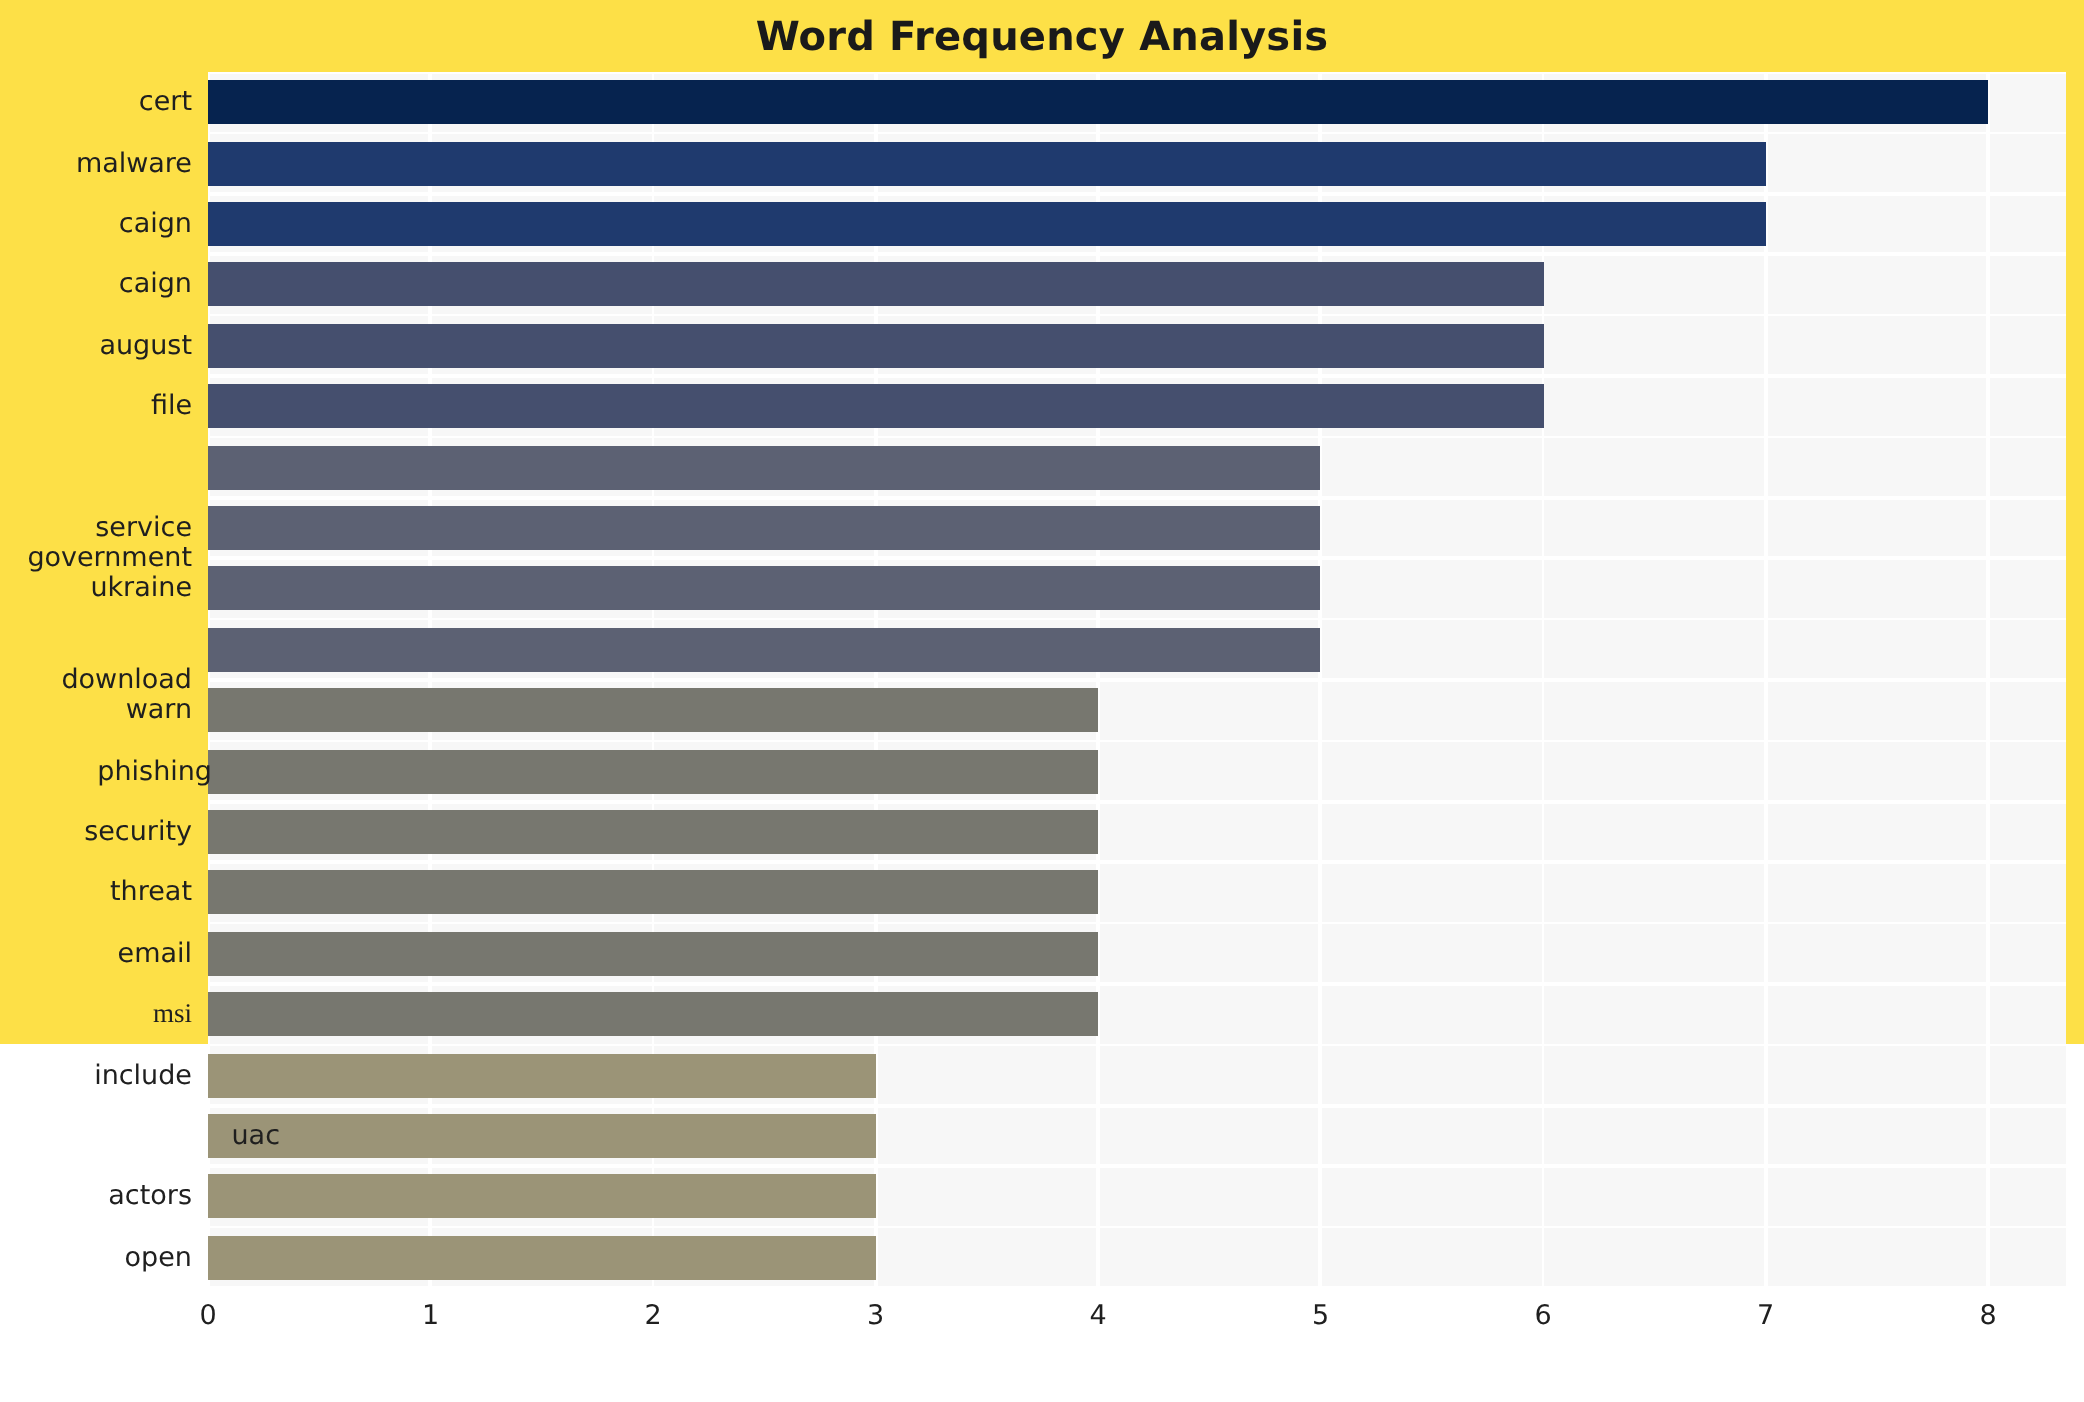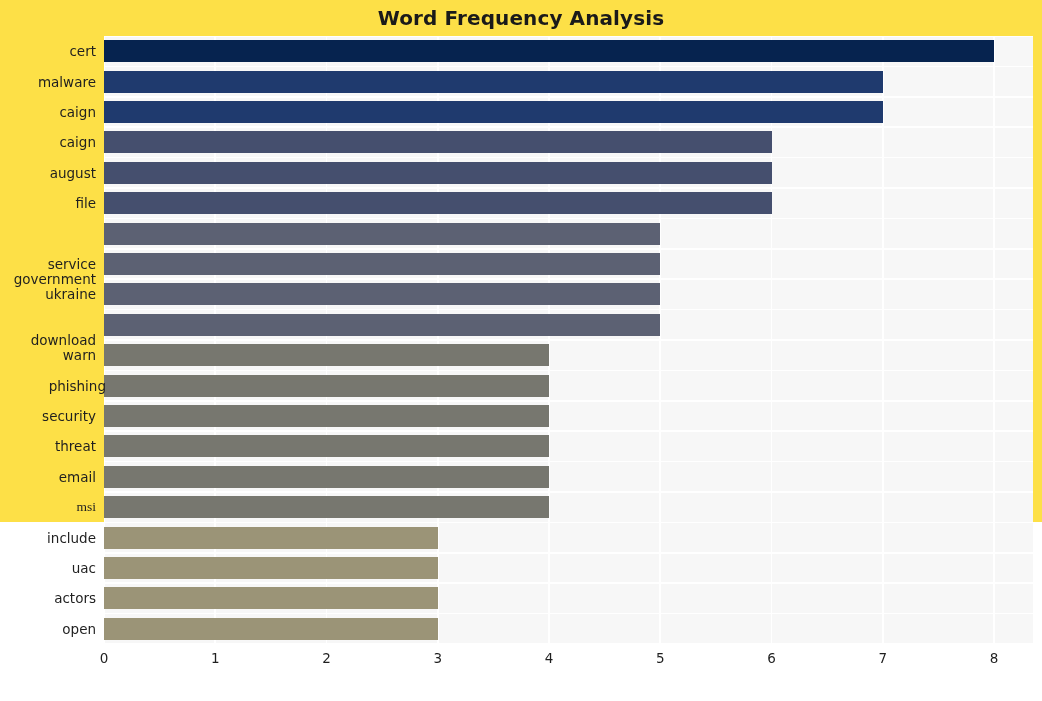--- a/index.html
+++ b/index.html
@@ -170,21 +170,21 @@
       <div class="ytick-inner" style="top: 256px;">service</div>
       <div class="ytick-inner" style="top: 286.4px;">ukraine</div>
       <div class="ytick-inner" style="top: 332px;">download</div>
       <div class="ytick-inner" style="top: 347.2px;">warn</div>
       <div class="ytick-inner" style="top: 377.6px; padding-left: 10px;">phishing</div>
       <div class="ytick-inner" style="top: 408px;">security</div>
       <div class="ytick-inner" style="top: 438.4px;">threat</div>
       <div class="ytick-inner" style="top: 468.8px;">email</div>
       <div class="ytick-inner" style="top: 499.2px; font-family: Liberation Serif, serif;">msi</div>
       <div class="ytick-inner" style="top: 529.6px;">include</div>
-      <div class="ytick-inner" style="top: 560px;">uac</div>
+      <div class="ytick-inner" style="top: 560px; padding-left: 44px;">uac</div>
       <div class="ytick-inner" style="top: 590.4px;">actors</div>
       <div class="ytick-inner" style="top: 620.8px;">open</div>
     </div>
   <div id="xticks">
       <div class="xtick" style="left: 104px;">0</div>
       <div class="xtick" style="left: 215.257px;">1</div>
       <div class="xtick" style="left: 326.515px;">2</div>
       <div class="xtick" style="left: 437.772px;">3</div>
       <div class="xtick" style="left: 549.03px;">4</div>
       <div class="xtick" style="left: 660.287px;">5</div>

